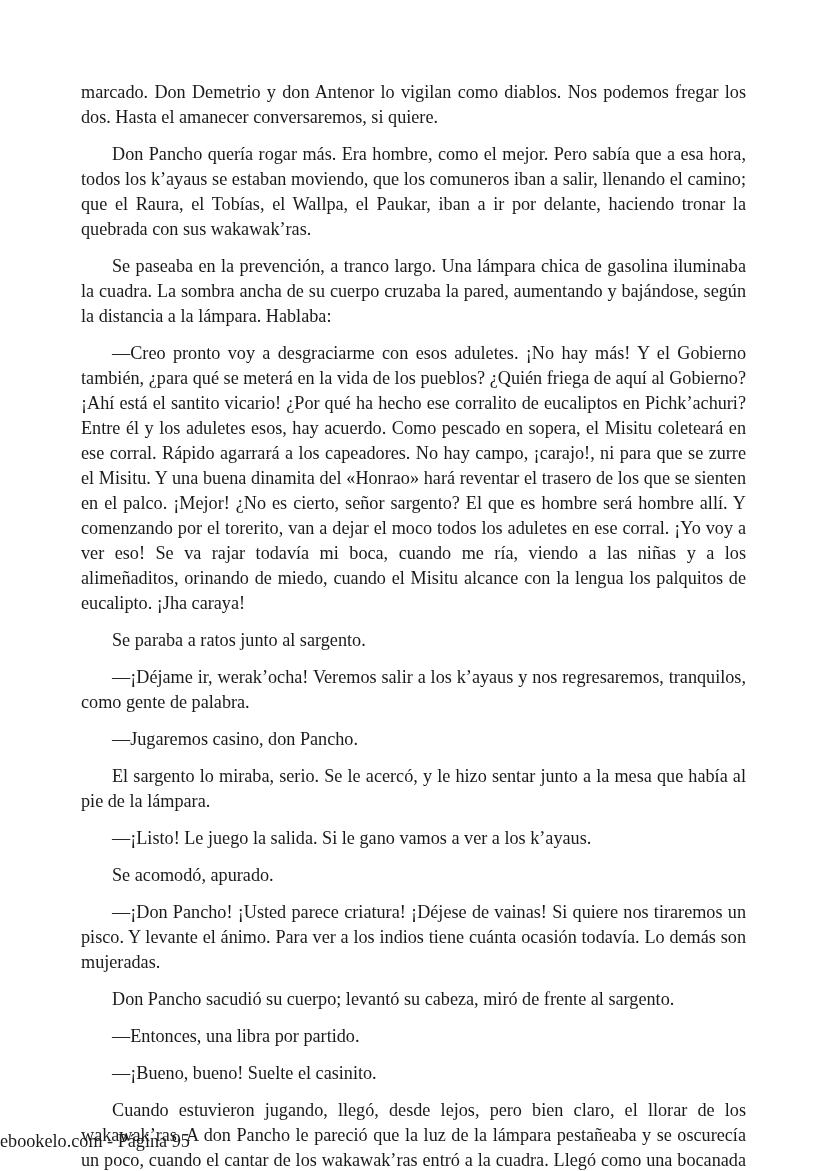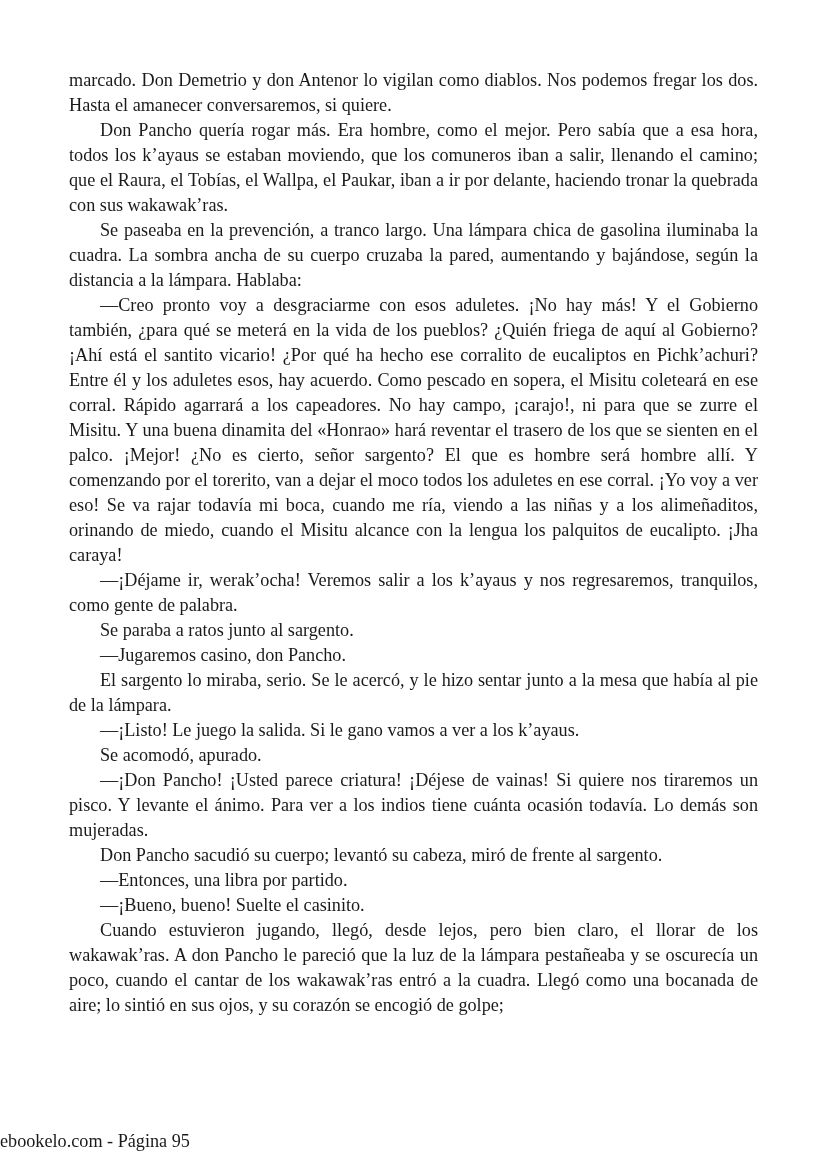--- a/index.html
+++ b/index.html
@@ -15,21 +15,21 @@
       color: #1a1a1a;
       font-family: "Liberation Serif", "DejaVu Serif", serif;
     }
     .page {
       position: absolute;
       left: 69px;
       top: 68px;
       width: 689px;
     }
     .para {
-      margin: 0;
+      margin: 12px;
       font-size: 18.2px;
       line-height: 25px;
       text-align: justify;
       text-indent: 31px;
       hyphens: none;
     }
     .para.noindent {
       text-indent: 0;
     }
     .footer {
@@ -45,22 +45,22 @@
     }
   </style>
 </head>
 <body>
 
 <div class="page">
   <p class="para noindent">marcado. Don Demetrio y don Antenor lo vigilan como diablos. Nos podemos fregar los dos. Hasta el amanecer conversaremos, si quiere.</p>
   <p class="para">Don Pancho quería rogar más. Era hombre, como el mejor. Pero sabía que a esa hora, todos los k’ayaus se estaban moviendo, que los comuneros iban a salir, llenando el camino; que el Raura, el Tobías, el Wallpa, el Paukar, iban a ir por delante, haciendo tronar la quebrada con sus wakawak’ras.</p>
   <p class="para">Se paseaba en la prevención, a tranco largo. Una lámpara chica de gasolina iluminaba la cuadra. La sombra ancha de su cuerpo cruzaba la pared, aumentando y bajándose, según la distancia a la lámpara. Hablaba:</p>
   <p class="para">—Creo pronto voy a desgraciarme con esos aduletes. ¡No hay más! Y el Gobierno también, ¿para qué se meterá en la vida de los pueblos? ¿Quién friega de aquí al Gobierno? ¡Ahí está el santito vicario! ¿Por qué ha hecho ese corralito de eucaliptos en Pichk’achuri? Entre él y los aduletes esos, hay acuerdo. Como pescado en sopera, el Misitu coleteará en ese corral. Rápido agarrará a los capeadores. No hay campo, ¡carajo!, ni para que se zurre el Misitu. Y una buena dinamita del «Honrao» hará reventar el trasero de los que se sienten en el palco. ¡Mejor! ¿No es cierto, señor sargento? El que es hombre será hombre allí. Y comenzando por el torerito, van a dejar el moco todos los aduletes en ese corral. ¡Yo voy a ver eso! Se va rajar todavía mi boca, cuando me ría, viendo a las niñas y a los alimeñaditos, orinando de miedo, cuando el Misitu alcance con la lengua los palquitos de eucalipto. ¡Jha caraya!</p>
+  <p class="para">Se paraba a ratos junto al sargento.</p>
   <p class="para">—¡Déjame ir, werak’ocha! Veremos salir a los k’ayaus y nos regresaremos, tranquilos, como gente de palabra.</p>
-  <p class="para">Se paraba a ratos junto al sargento.</p>
   <p class="para">—Jugaremos casino, don Pancho.</p>
   <p class="para">El sargento lo miraba, serio. Se le acercó, y le hizo sentar junto a la mesa que había al pie de la lámpara.</p>
   <p class="para">—¡Listo! Le juego la salida. Si le gano vamos a ver a los k’ayaus.</p>
   <p class="para">Se acomodó, apurado.</p>
   <p class="para">—¡Don Pancho! ¡Usted parece criatura! ¡Déjese de vainas! Si quiere nos tiraremos un pisco. Y levante el ánimo. Para ver a los indios tiene cuánta ocasión todavía. Lo demás son mujeradas.</p>
   <p class="para">Don Pancho sacudió su cuerpo; levantó su cabeza, miró de frente al sargento.</p>
   <p class="para">—Entonces, una libra por partido.</p>
   <p class="para">—¡Bueno, bueno! Suelte el casinito.</p>
   <p class="para">Cuando estuvieron jugando, llegó, desde lejos, pero bien claro, el llorar de los wakawak’ras. A don Pancho le pareció que la luz de la lámpara pestañeaba y se oscurecía un poco, cuando el cantar de los wakawak’ras entró a la cuadra. Llegó como una bocanada de aire; lo sintió en sus ojos, y su corazón se encogió de golpe;</p>
 </div>

